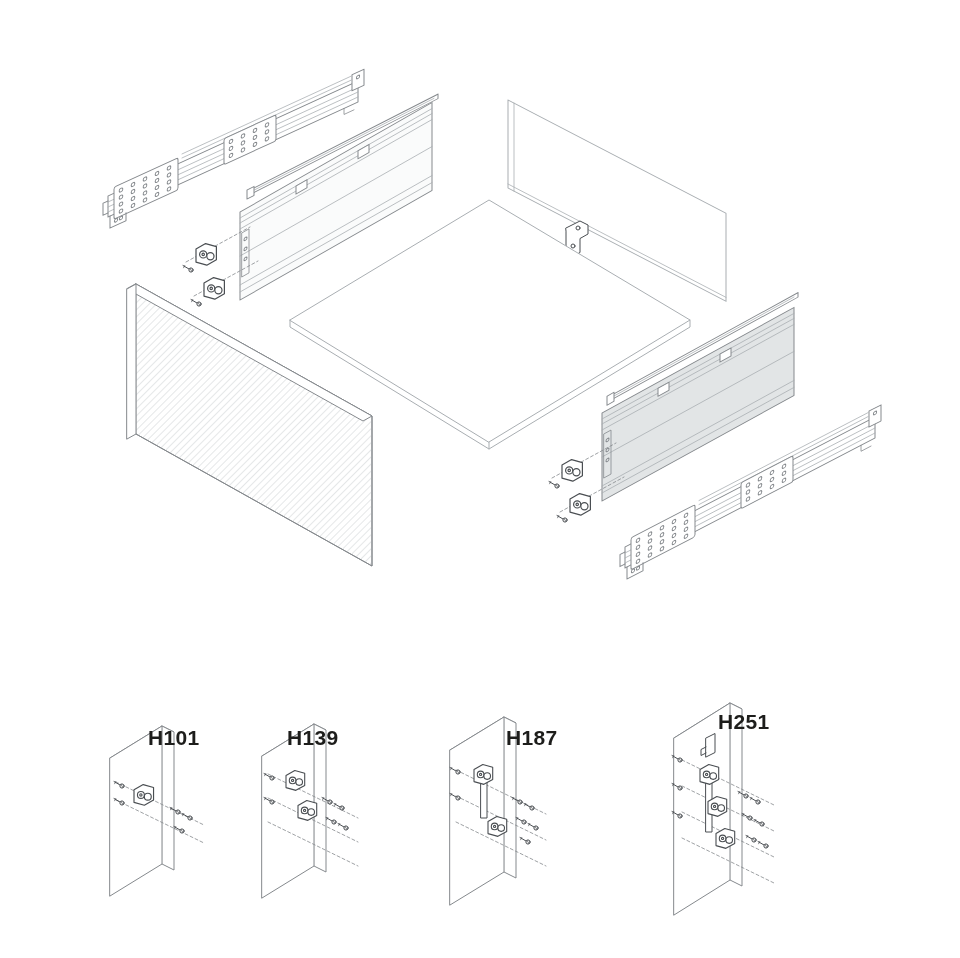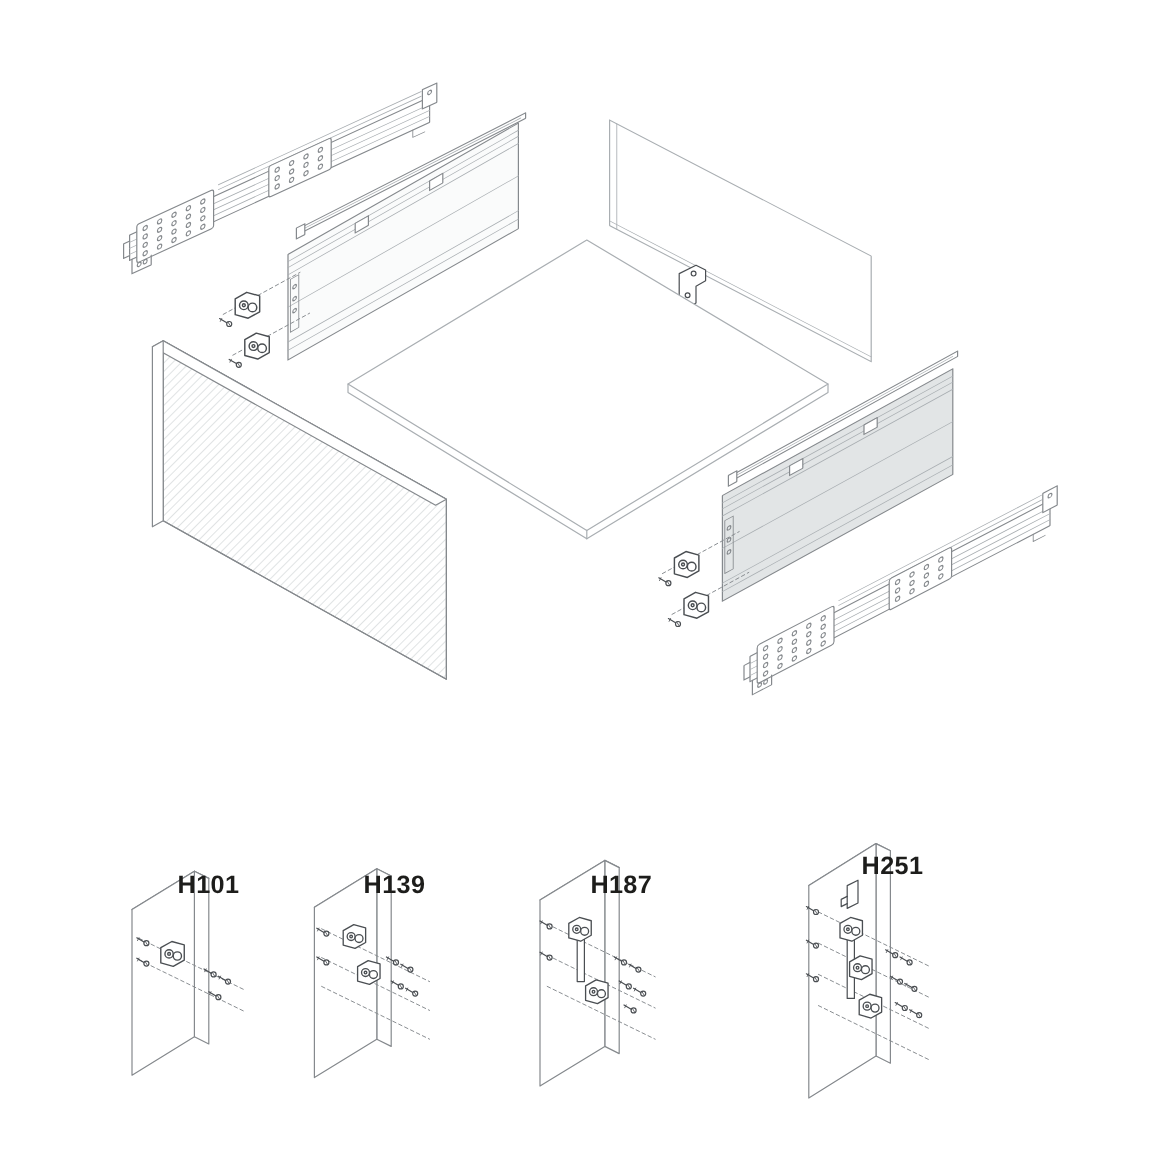--- a/index.html
+++ b/index.html
@@ -281,17 +281,17 @@
         <use href="#scr" transform="translate(750,818)"></use>
         <use href="#scr" transform="translate(762,824)"></use>
         <use href="#scr" transform="translate(754,840)"></use>
         <use href="#scr" transform="translate(766,846)"></use>
       </g>
 
     </g>
   </svg>
 
   <div class="vlabel" style="left:148px;top:726px">H101</div>
-  <div class="vlabel" style="left:303px;top:726px">H139</div>
-  <div class="vlabel" style="left:492px;top:726px">H187</div>
+  <div class="vlabel" style="left:287px;top:726px">H139</div>
+  <div class="vlabel" style="left:506px;top:726px">H187</div>
   <div class="vlabel" style="left:718px;top:710px">H251</div>
 
 </div>
 
 </body></html>

